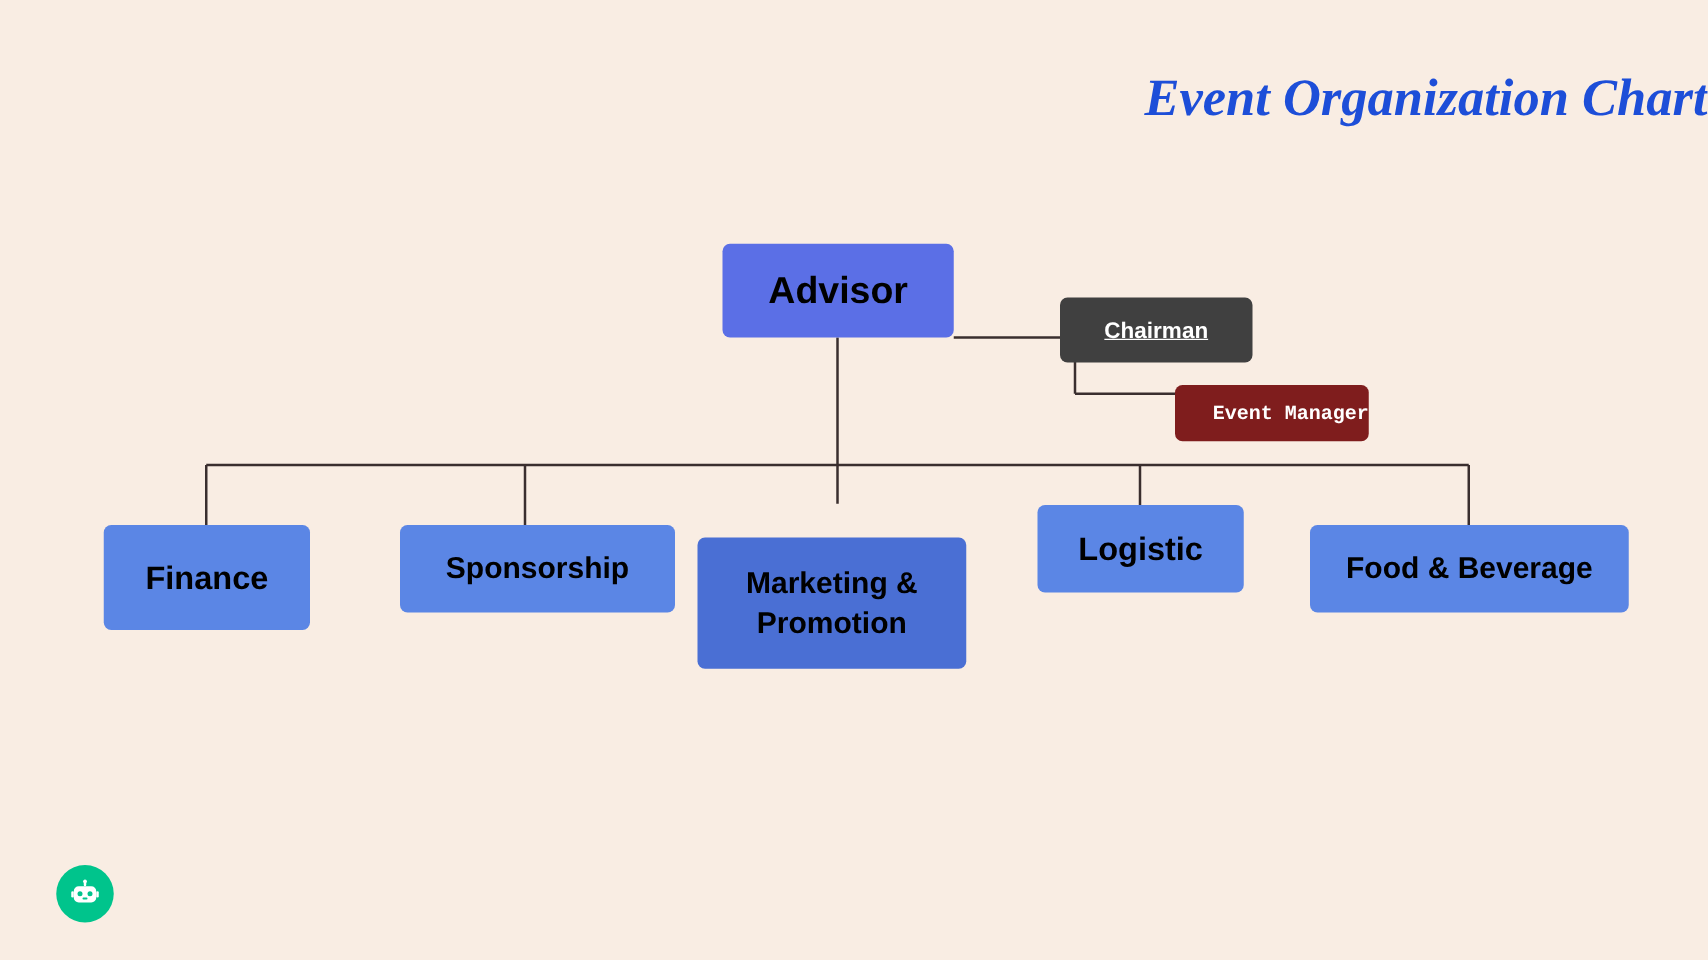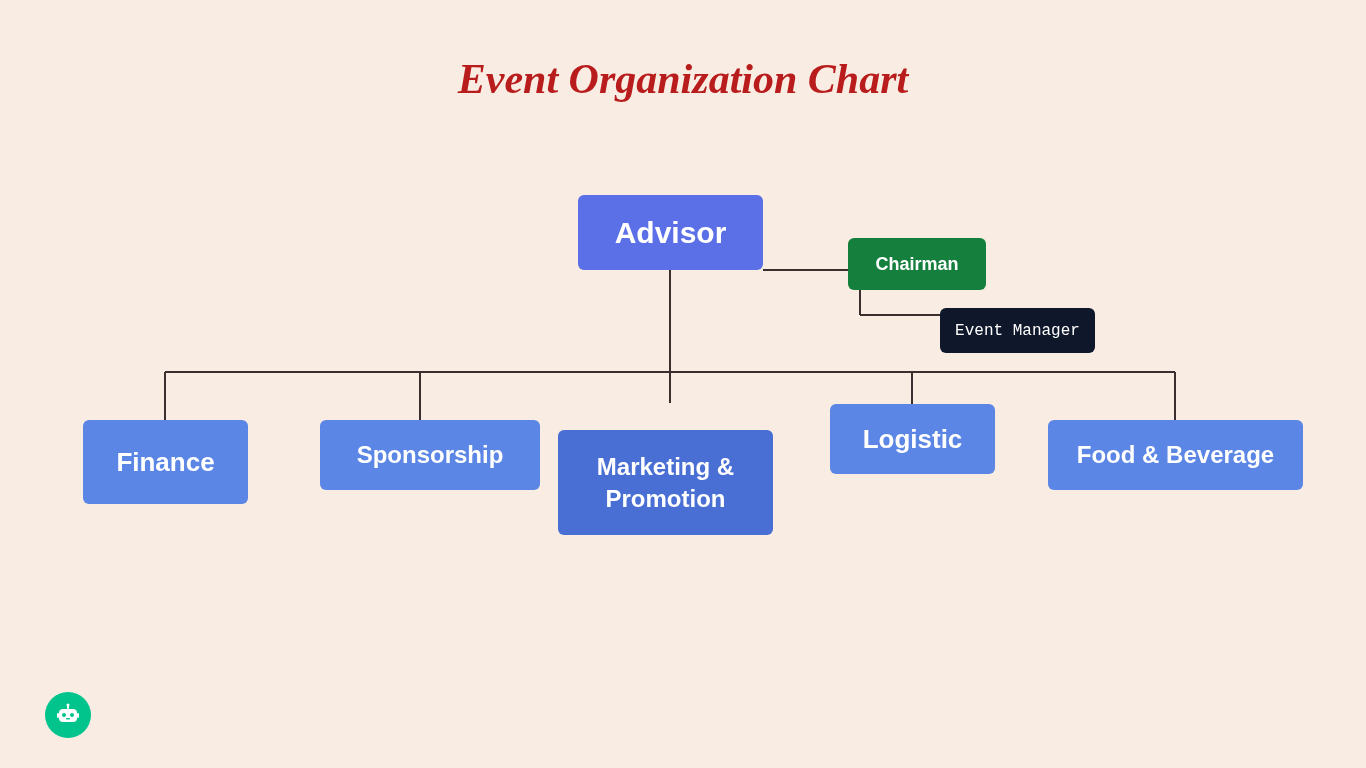--- a/index.html
+++ b/index.html
@@ -7,26 +7,26 @@
     body {
       width: 1366px;
       height: 768px;
       background-color: #f9ede3;
       font-family: 'Segoe UI', Arial, sans-serif;
       overflow: hidden;
       position: relative;
     }
 
     .title {
-      text-align: center;
+      text-align: right;
       padding-top: 55px;
       font-size: 42px;
       font-style: italic;
       font-weight: bold;
-      color: #b91c1c;
+      color: #1d4ed8;
       font-family: Georgia, 'Times New Roman', serif;
     }
 
     .chart-area {
       position: absolute;
       top: 150px;
       left: 0;
       right: 0;
       bottom: 0;
     }
@@ -41,53 +41,55 @@
     }
 
     .node {
       position: absolute;
       border-radius: 6px;
       display: flex;
       align-items: center;
       justify-content: center;
       text-align: center;
       font-weight: bold;
-      color: #ffffff;
+      color: #000000;
       cursor: default;
     }
 
     .node-advisor {
       background-color: #5b6fe6;
       width: 185px;
       height: 75px;
       font-size: 30px;
       left: 578px;
       top: 45px;
     }
 
     .node-chairman {
-      background-color: #15803d;
-      width: 138px;
+      background-color: #404040;
+      width: 154px;
       height: 52px;
       font-size: 18px;
       left: 848px;
       top: 88px;
       color: white;
+      text-decoration: underline;
     }
 
     .node-event-manager {
-      background-color: #0f172a;
+      background-color: #7f1d1d;
       width: 155px;
       height: 45px;
       font-size: 16px;
       left: 940px;
       top: 158px;
       color: white;
-      font-weight: normal;
+      font-weight: bold;
       font-family: 'Courier New', monospace;
+      justify-content: flex-end;
     }
 
     .node-finance {
       background-color: #5b86e5;
       width: 165px;
       height: 84px;
       font-size: 26px;
       left: 83px;
       top: 270px;
       justify-content: center;

